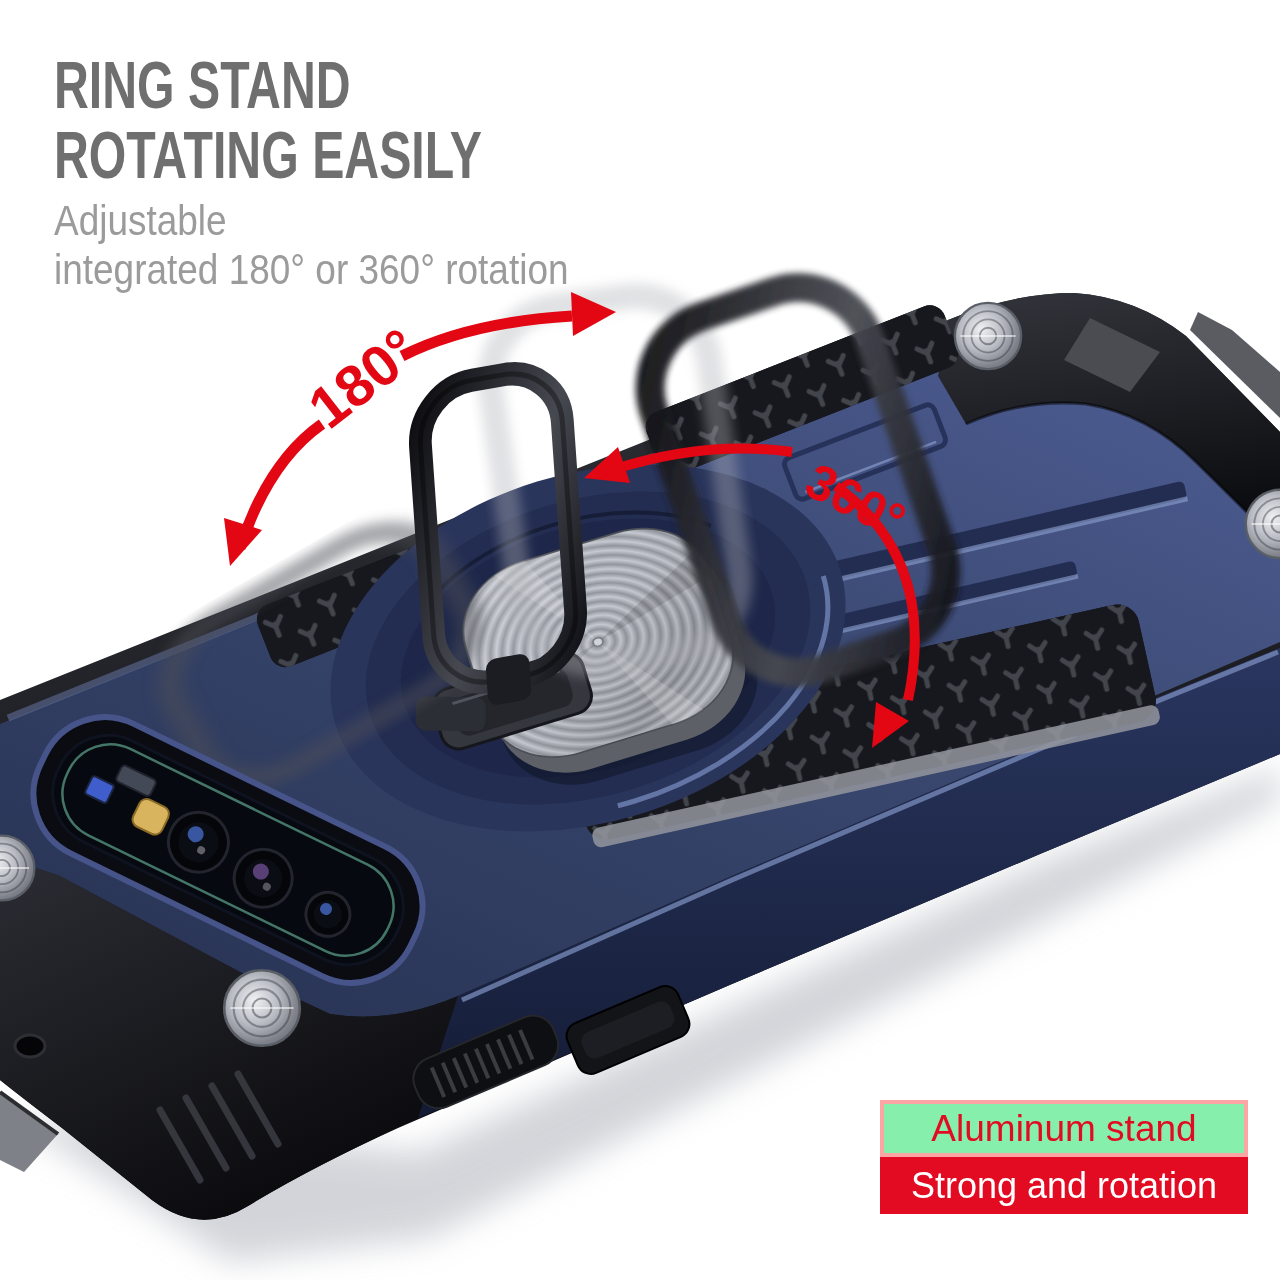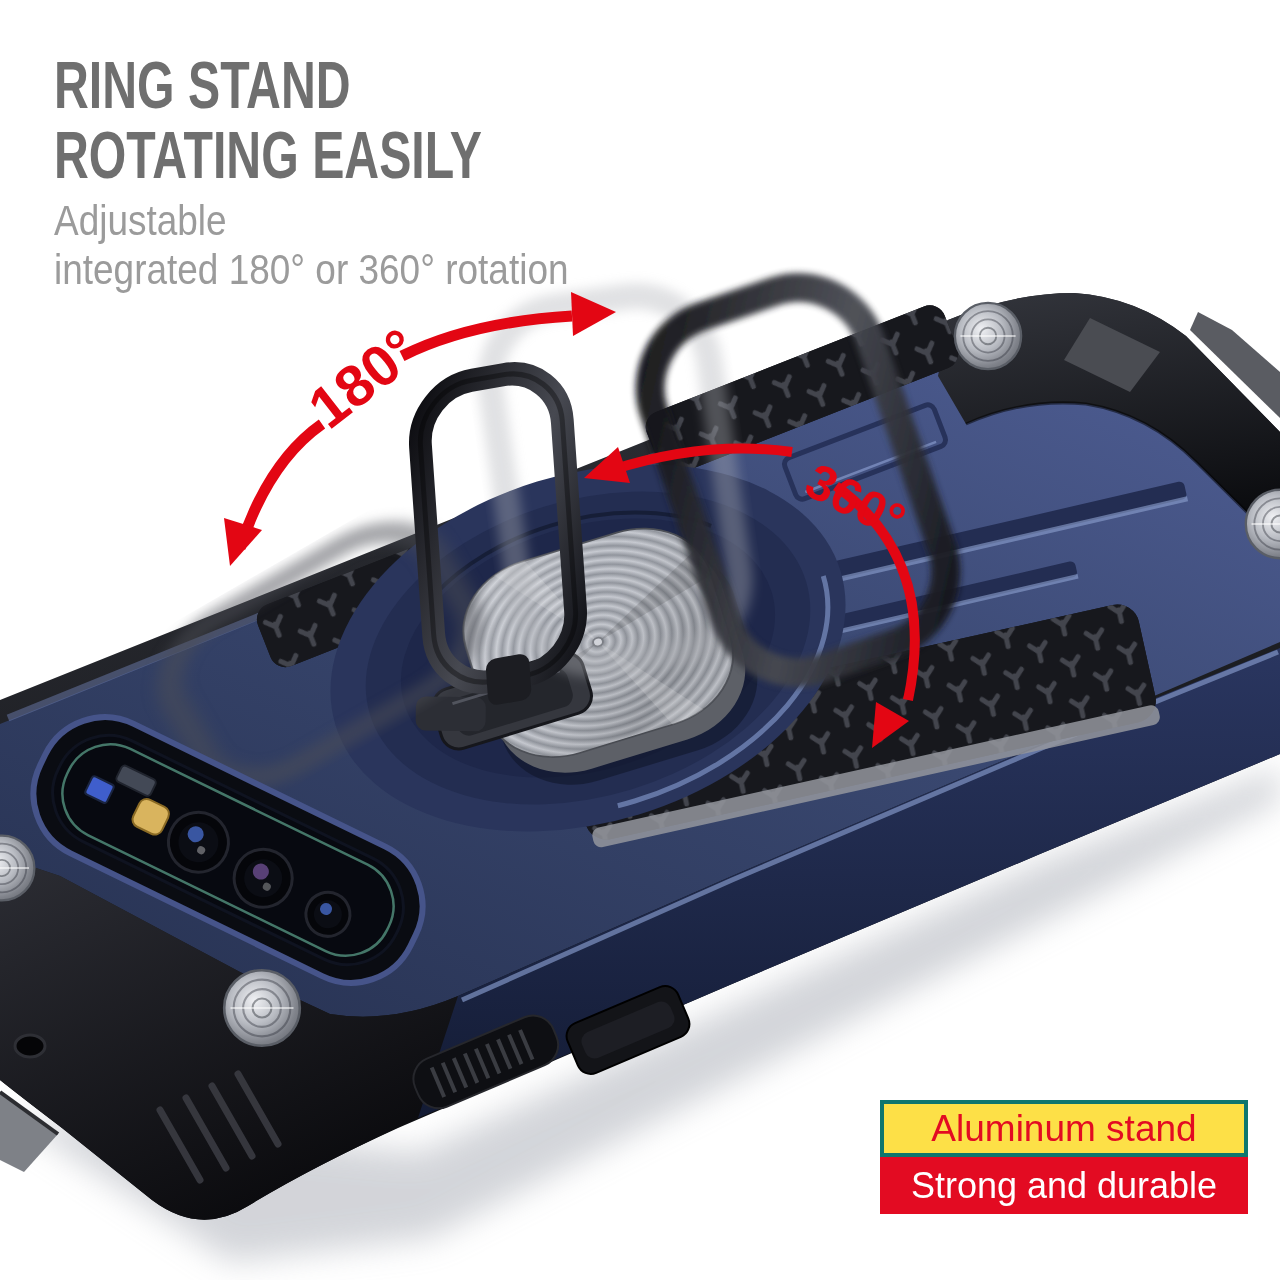--- a/index.html
+++ b/index.html
@@ -4,21 +4,21 @@
 <style>
   html,body{margin:0;padding:0;background:#ffffff;}
   .stage{position:relative;width:1280px;height:1280px;background:#ffffff;overflow:hidden;
          font-family:"Liberation Sans", sans-serif;}
   .artwork{position:absolute;left:0;top:0;}
   .title-block{position:absolute;left:54px;top:50px;transform:scaleX(.72);transform-origin:left top;
                color:#6f6f6f;font-weight:bold;font-size:67px;line-height:70px;letter-spacing:0px;white-space:nowrap;}
   .subtitle-block{position:absolute;left:54px;top:196px;transform:scaleX(.88);transform-origin:left top;
                color:#9b9b9b;font-weight:400;font-size:42px;line-height:49px;white-space:nowrap;}
   .feature-box{position:absolute;left:880px;top:1100px;width:368px;}
-  .feature-box .row1{box-sizing:border-box;height:57px;background:#fde047;border:4px solid #0f766e;
+  .feature-box .row1{box-sizing:border-box;height:57px;background:#86efac;border:4px solid #fca5a5;
         color:#e30b22;font-size:37px;line-height:49px;text-align:center;white-space:nowrap;}
   .feature-box .row2{box-sizing:border-box;height:57px;background:#e30b22;color:#ffffff;
         font-size:36px;line-height:57px;text-align:center;white-space:nowrap;}
   .ann-text{font-weight:bold;fill:#e30613;}
 </style>
 </head>
 <body>
 
 <div class="stage">
 
@@ -273,16 +273,16 @@
   <div>RING STAND</div>
   <div>ROTATING EASILY</div>
 </div>
 <div class="subtitle-block">
   <div>Adjustable</div>
   <div>integrated 180° or 360° rotation</div>
 </div>
 
 <div class="feature-box">
   <div class="row1">Aluminum stand</div>
-  <div class="row2">Strong and durable</div>
+  <div class="row2">Strong and rotation</div>
 </div>
 
 </div>
 
 </body></html>

